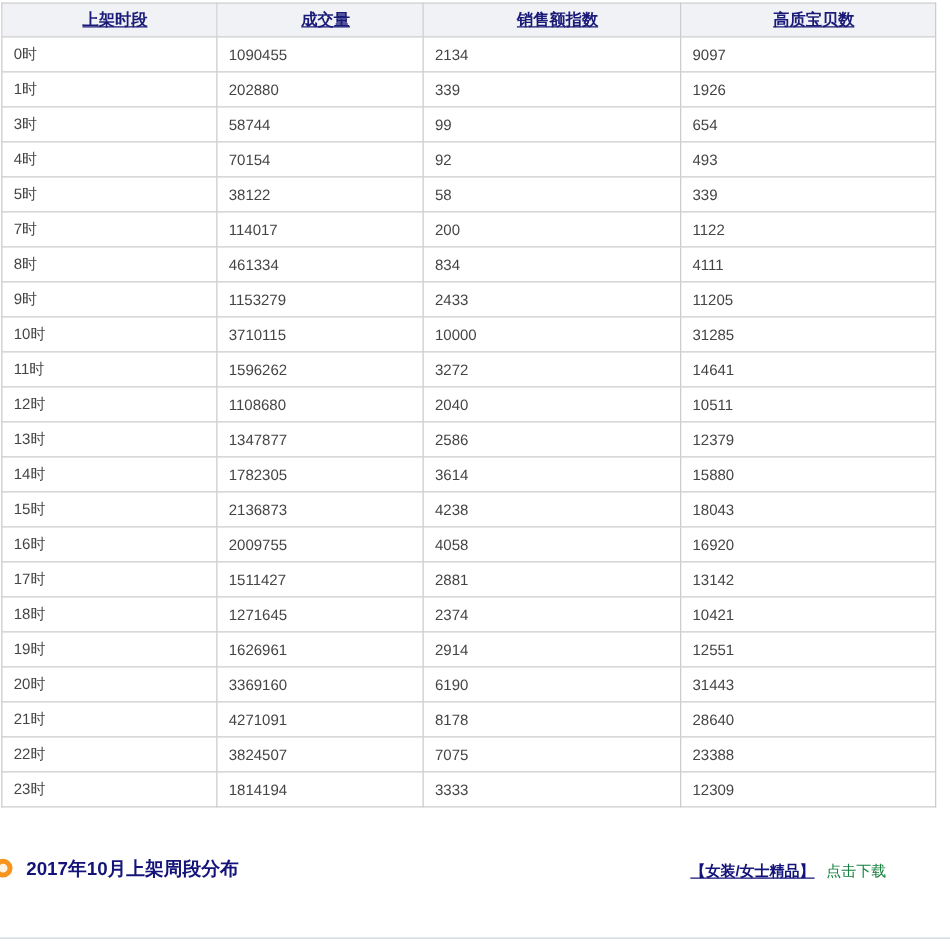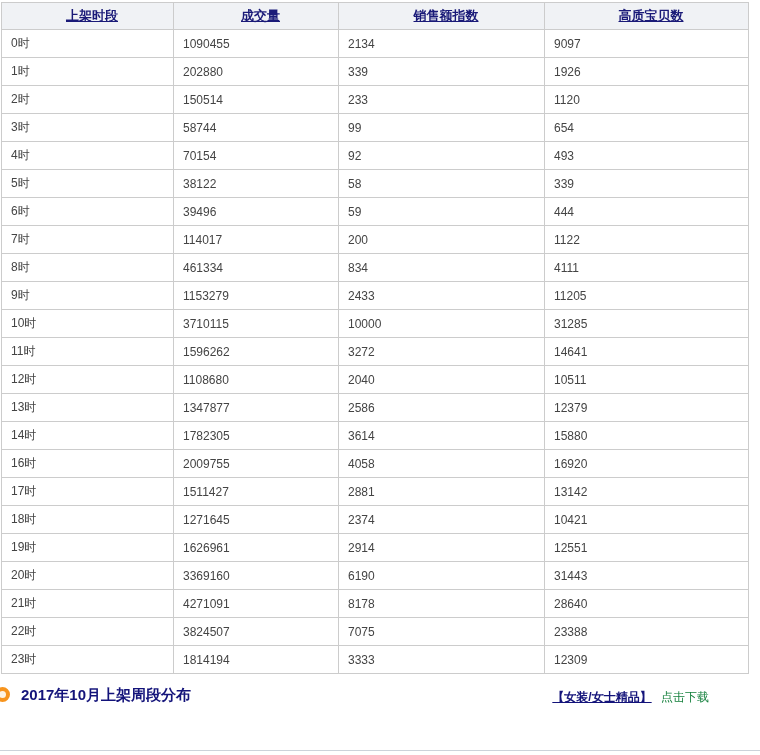--- a/index.html
+++ b/index.html
@@ -124,50 +124,38 @@
           <td>2134</td>
           <td>9097</td>
         </tr>
         <tr>
           <td>1时</td>
           <td>202880</td>
           <td>339</td>
           <td>1926</td>
         </tr>
         <tr>
-          <td>2时</td>
-          <td>150514</td>
-          <td>233</td>
-          <td>1120</td>
-        </tr>
-        <tr>
           <td>3时</td>
           <td>58744</td>
           <td>99</td>
           <td>654</td>
         </tr>
         <tr>
           <td>4时</td>
           <td>70154</td>
           <td>92</td>
           <td>493</td>
         </tr>
         <tr>
           <td>5时</td>
           <td>38122</td>
           <td>58</td>
           <td>339</td>
         </tr>
         <tr>
-          <td>6时</td>
-          <td>39496</td>
-          <td>59</td>
-          <td>444</td>
-        </tr>
-        <tr>
           <td>7时</td>
           <td>114017</td>
           <td>200</td>
           <td>1122</td>
         </tr>
         <tr>
           <td>8时</td>
           <td>461334</td>
           <td>834</td>
           <td>4111</td>
@@ -200,20 +188,26 @@
           <td>13时</td>
           <td>1347877</td>
           <td>2586</td>
           <td>12379</td>
         </tr>
         <tr>
           <td>14时</td>
           <td>1782305</td>
           <td>3614</td>
           <td>15880</td>
+        </tr>
+        <tr>
+          <td>15时</td>
+          <td>2136873</td>
+          <td>4238</td>
+          <td>18043</td>
         </tr>
         <tr>
           <td>16时</td>
           <td>2009755</td>
           <td>4058</td>
           <td>16920</td>
         </tr>
         <tr>
           <td>17时</td>
           <td>1511427</td>

